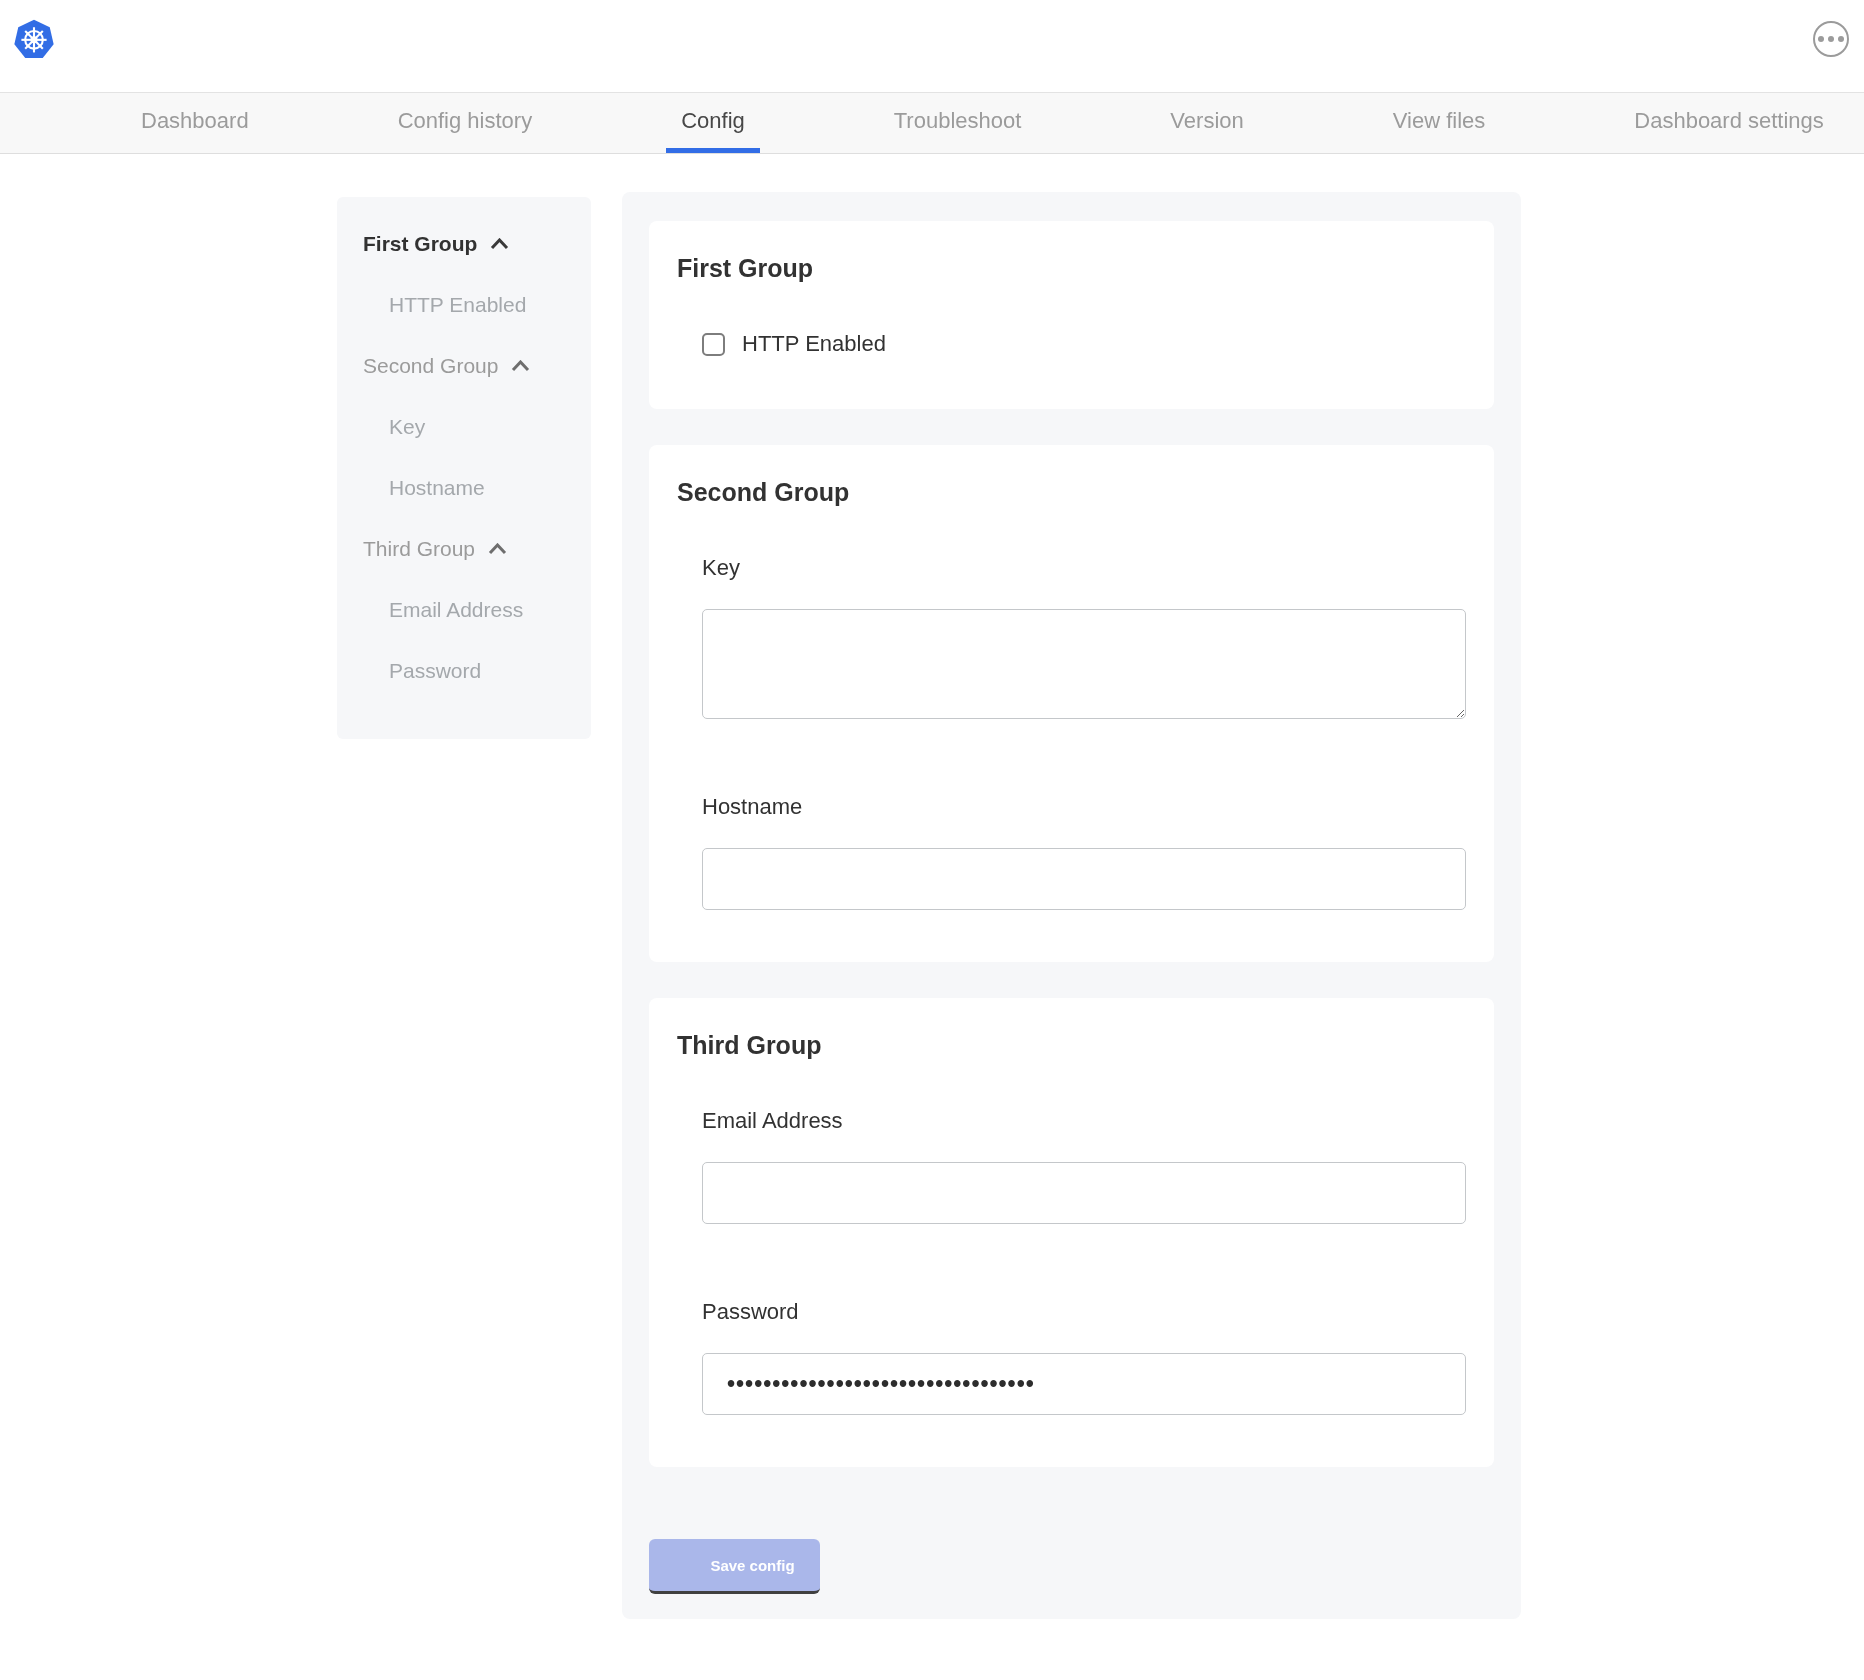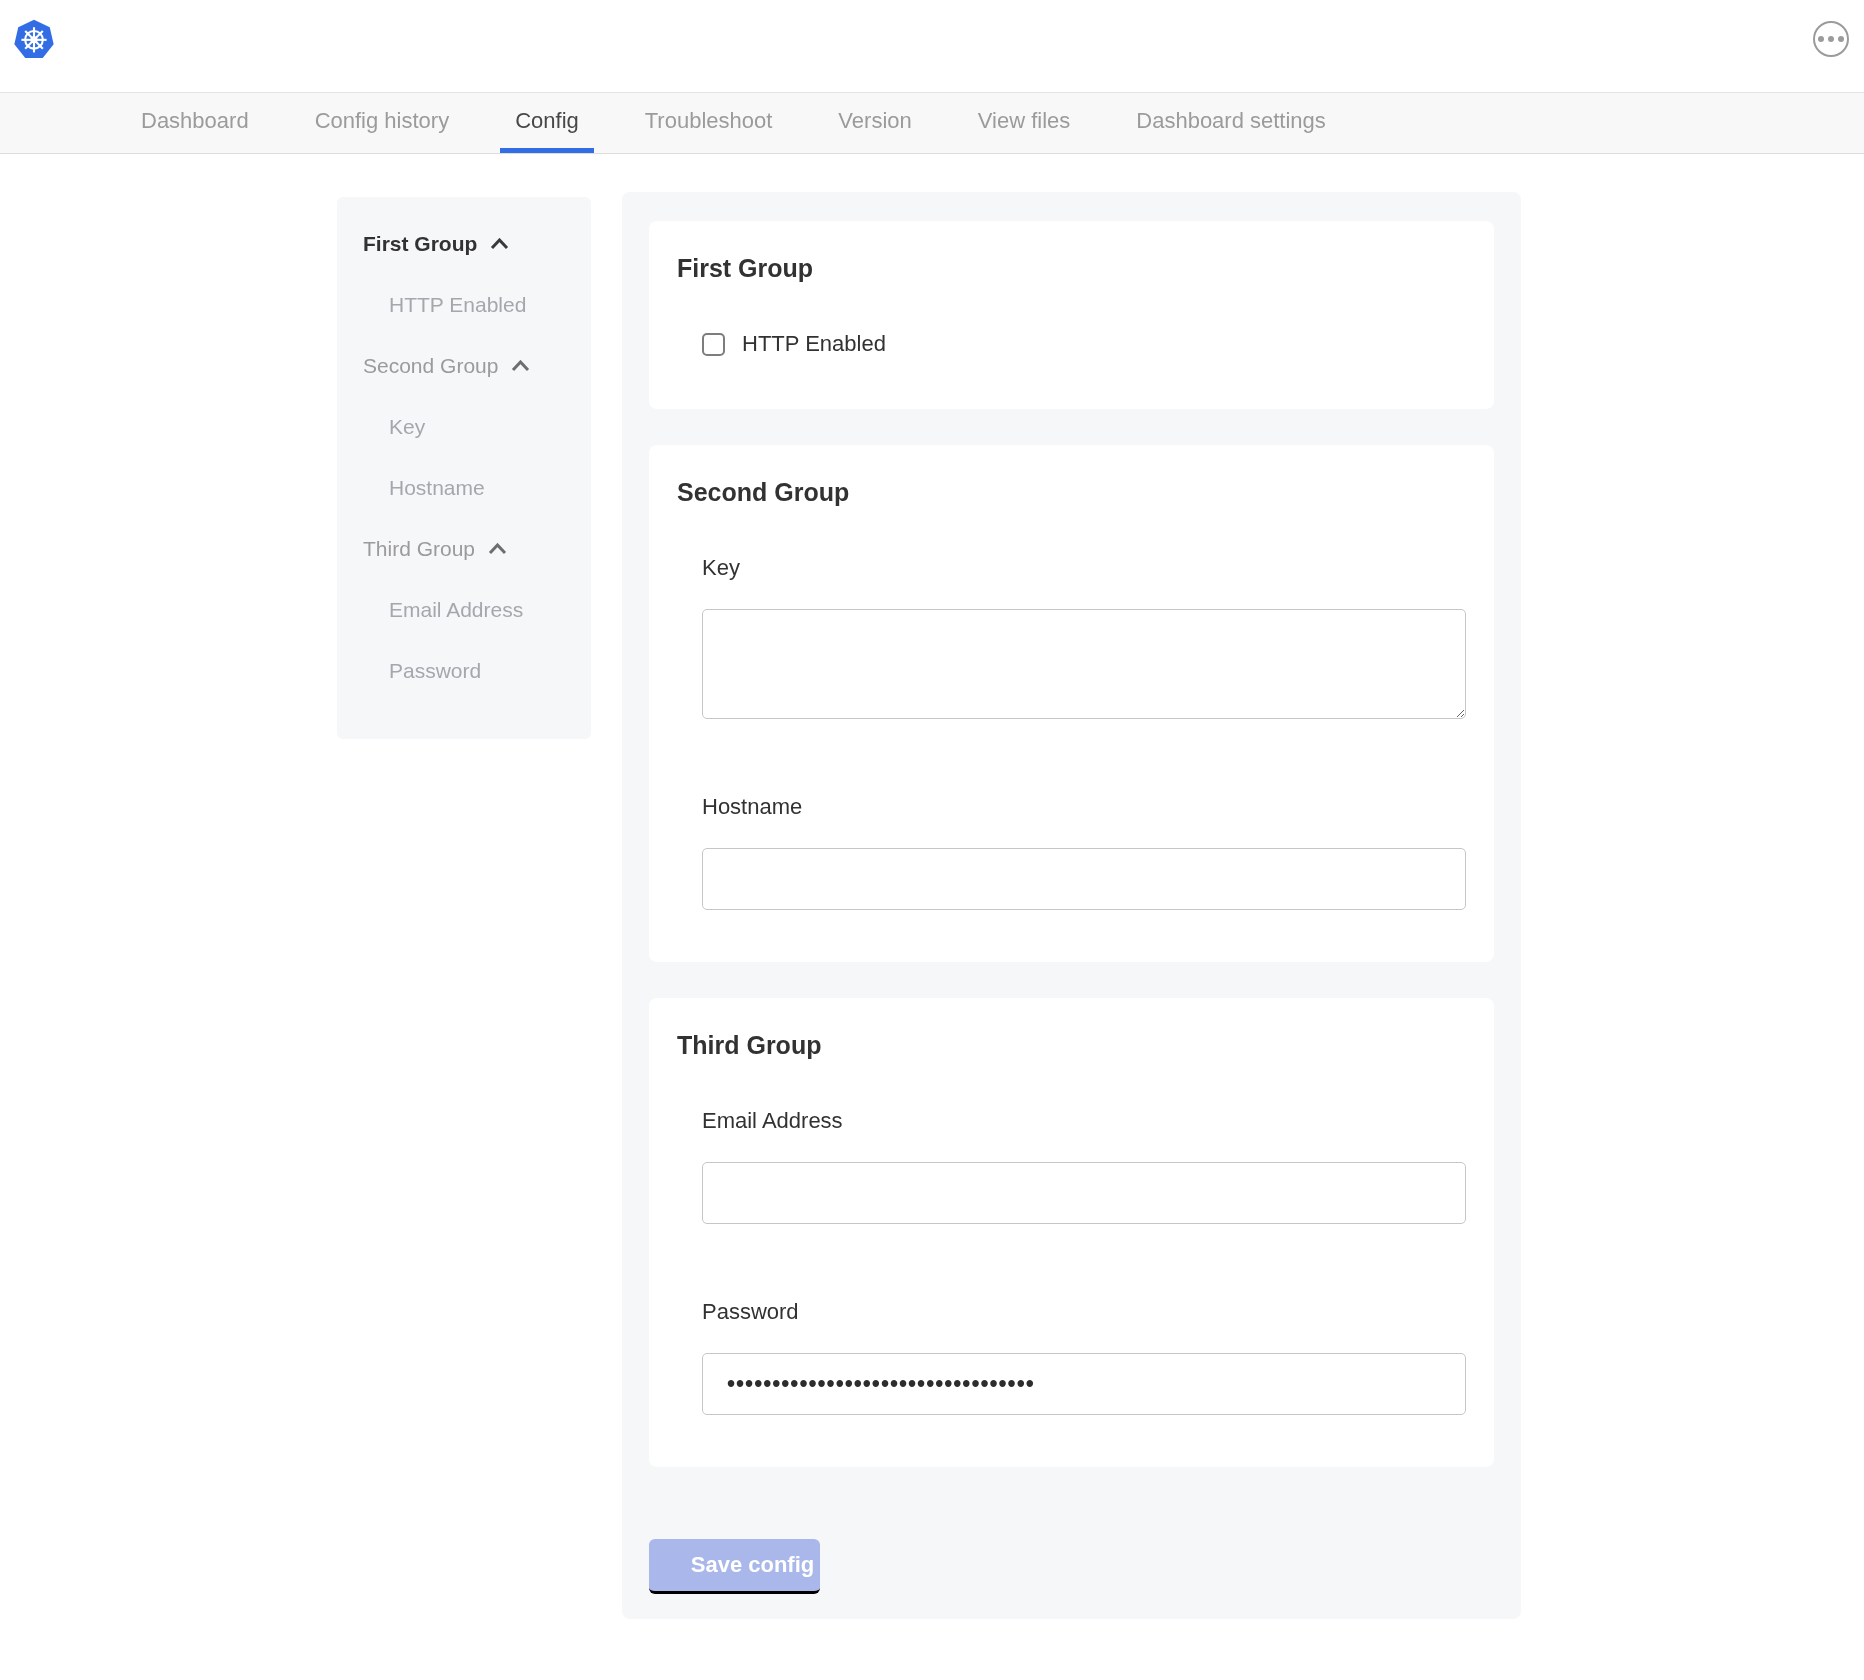--- a/index.html
+++ b/index.html
@@ -23,21 +23,21 @@
   .menu-btn {
     position: absolute; left: 1813px; top: 21px; width: 36px; height: 36px;
     border-radius: 50%; border: 2px solid #9b9b9b; background: #fff;
     display: flex; align-items: center; justify-content: center; gap: 4px; cursor: pointer;
   }
   .menu-btn .dot { width: 6px; height: 6px; border-radius: 50%; background: #9b9b9b; }
 
   
   .subnav {
     height: 61px; background: #f8f8f8; border-bottom: 1px solid #dedede;
-    display: flex; align-items: stretch; padding-left: 126px; gap: 36px;
+    display: flex; align-items: stretch; padding-left: 126px; gap: 119px;
   }
   .subnav .tab {
     display: flex; align-items: center; padding: 0 15px;
     font-size: 22px; color: #9b9b9b; cursor: pointer;
     border-bottom: 5px solid transparent; line-height: 1;
   }
   .subnav .tab.active {
     color: #484848; font-weight: 400; border-bottom-color: var(--accent, #326de6);
   }
 
@@ -83,22 +83,22 @@
   }
   .cb-row { display: flex; align-items: center; gap: 17px; cursor: pointer; }
   .cb-row input[type="checkbox"] {
     appearance: none; -webkit-appearance: none; width: 23px; height: 23px;
     border: 2px solid #7d7d7d; border-radius: 5px; background: #fff; cursor: pointer; flex: 0 0 auto;
   }
   .cb-row .cb-label { font-size: 22px; color: #323232; }
 
   .save-btn {
     margin-top: 36px; width: 171px; height: 55px;
-    background: var(--save-bg, #aab7ea); border: none; border-bottom: 3px solid #000000;
-    border-radius: 6px; color: #ffffff; font-size: 22px; font-weight: 700;
+    background: var(--save-bg, #aab7ea); border: none; border-bottom: 3px solid #404040;
+    border-radius: 6px; color: #ffffff; font-size: 15px; font-weight: 700;
     font-family: "Liberation Sans", sans-serif; cursor: default; padding-left: 36px;
   }
 </style>
 </head>
 <body style="--accent: #326de6; --save-bg: #aab7ea;">
 
 <header class="header">
   <svg class="logo" viewBox="0 0 100 100">
     <polygon points="50,4 87.5,22.1 96.8,62.7 70.8,95.3 29.2,95.3 3.2,62.7 12.5,22.1" fill="#326de5"></polygon>
     <g stroke="#ffffff" stroke-width="5">

